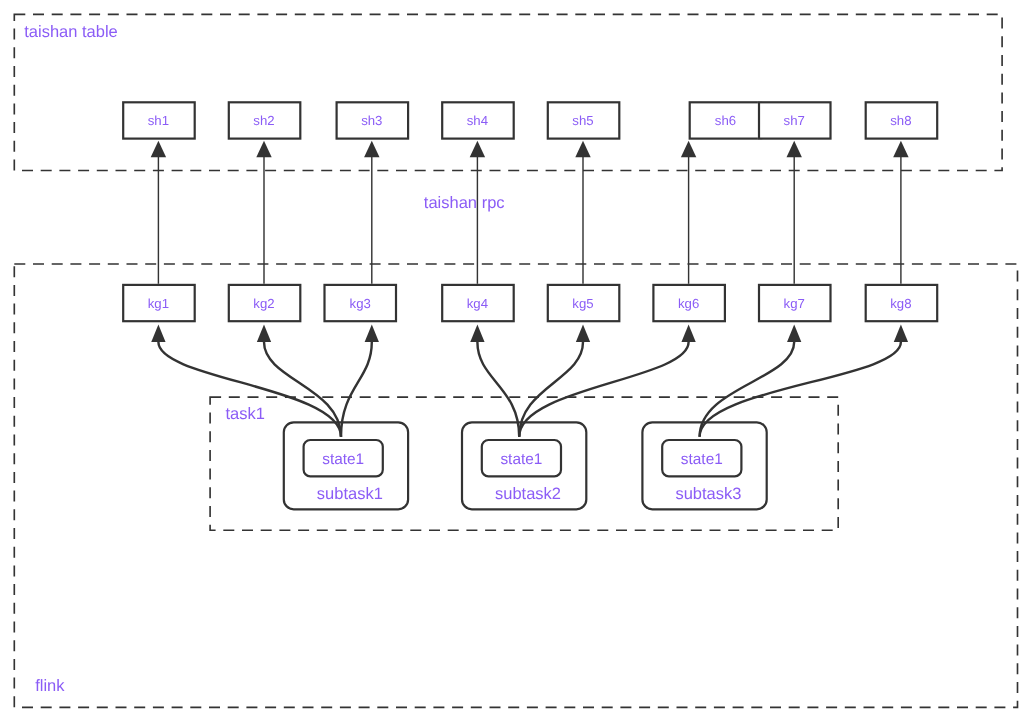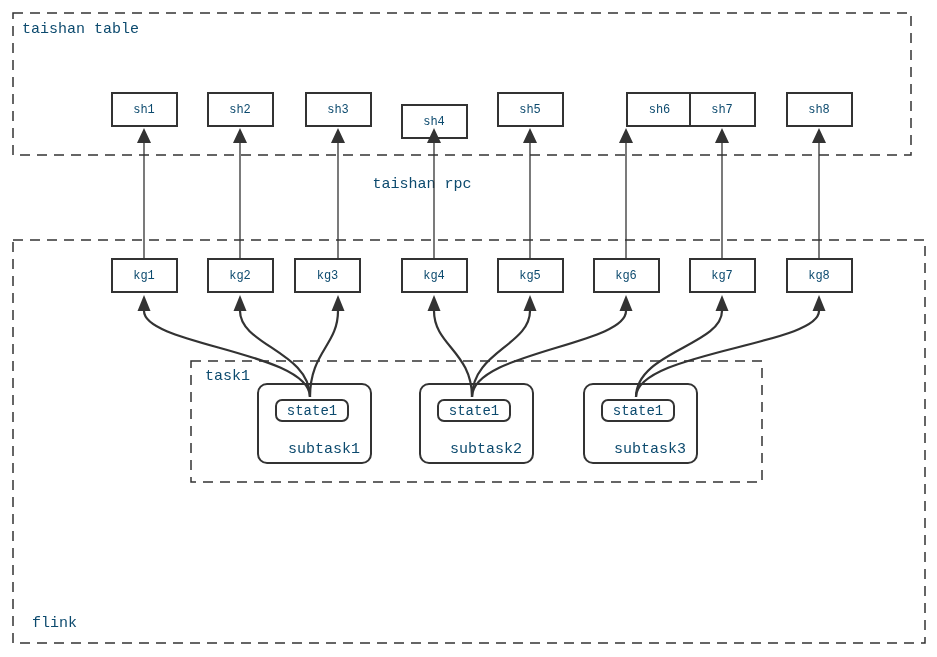--- a/index.html
+++ b/index.html
@@ -1,29 +1,29 @@
 <!DOCTYPE html>
 <html><head>
 <meta charset="utf-8">
 <style>
   html,body{margin:0;padding:0;background:#fff;}
   .canvas{
     position:relative;width:937px;height:657px;background:#ffffff;
-    font-family:Liberation Mono, monospace;color:#0c4a6e;overflow:hidden;
+    font-family:Liberation Sans, sans-serif;color:#8b5cf6;overflow:hidden;
   }
   .node{
     position:absolute;width:67px;height:35px;border:2px solid #333;background:#fff;
     display:flex;align-items:center;justify-content:center;font-size:12px;box-sizing:border-box;
   }
   .sub{
     position:absolute;width:115px;height:81px;border:2px solid #333;border-radius:10px;
     background:#fff;box-sizing:border-box;
   }
   .state{
-    position:absolute;left:16px;top:14px;width:74px;height:23px;border:2px solid #333;border-radius:7px;
+    position:absolute;left:16px;top:14px;width:74px;height:35px;border:2px solid #333;border-radius:7px;
     display:flex;align-items:center;justify-content:center;font-size:14px;background:#fff;box-sizing:border-box;
   }
   .sub-label{position:absolute;left:9px;bottom:4px;font-size:15px;margin-left:20px;}
   .checkpoint{
     position:absolute;left:357px;top:530px;width:238px;height:78px;border:2px solid #333;border-radius:9px;
     display:flex;align-items:center;justify-content:center;font-size:15px;background:#fff;box-sizing:border-box;
   }
   .lbl{position:absolute;font-size:15px;white-space:nowrap;}
   .taishan-lbl{left:22px;top:21px;}
   .rpc-lbl{left:422px;top:176px;transform:translateX(-50%);}
@@ -41,21 +41,21 @@
   <div class="lbl rpc-lbl">taishan rpc</div>
 
   <div class="lbl task1-lbl">task1</div>
 
   <div class="lbl flink-lbl">flink</div>
 
   <div id="nodes">
       <div class="node" style="left: 110.5px; top: 92px;">sh1</div>
       <div class="node" style="left: 206.5px; top: 92px; text-align: center;">sh2</div>
       <div class="node" style="left: 304.5px; top: 92px;">sh3</div>
-      <div class="node" style="left: 400.5px; top: 104px;">sh4</div>
+      <div class="node" style="left: 400.5px; top: 92px;">sh4</div>
       <div class="node" style="left: 496.5px; top: 92px;">sh5</div>
       <div class="node" style="left: 626px; top: 92px; text-align: right;">sh6</div>
       <div class="node" style="left: 688.5px; top: 92px;">sh7</div>
       <div class="node" style="left: 785.5px; top: 92px;">sh8</div>
       <div class="node" style="left: 110.5px; top: 258px;">kg1</div>
       <div class="node" style="left: 206.5px; top: 258px;">kg2</div>
       <div class="node" style="left: 294px; top: 258px;">kg3</div>
       <div class="node" style="left: 400.5px; top: 258px;">kg4</div>
       <div class="node" style="left: 496.5px; top: 258px;">kg5</div>
       <div class="node" style="left: 592.5px; top: 258px;">kg6</div>

